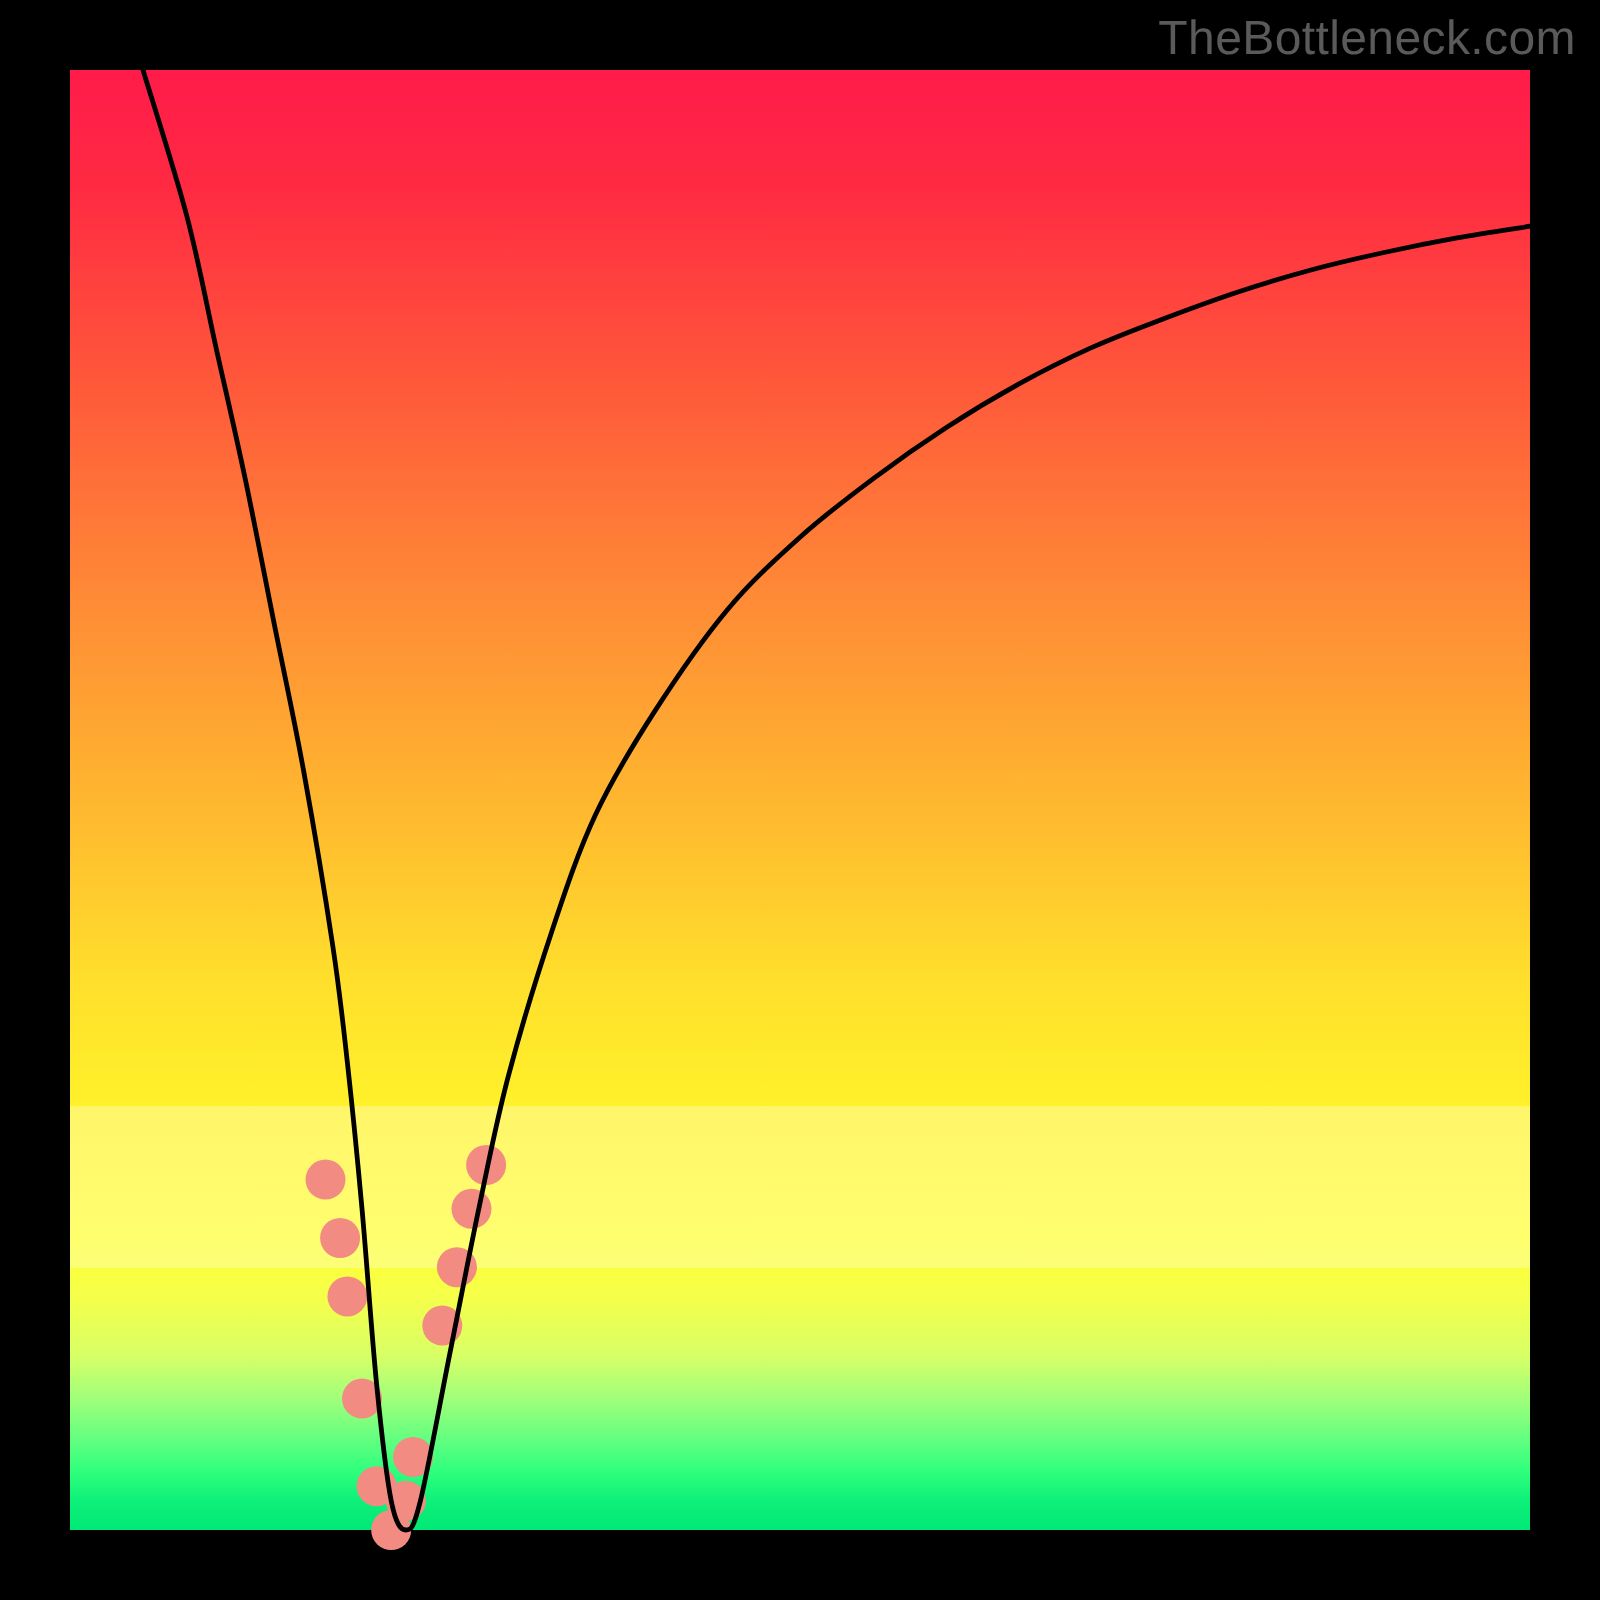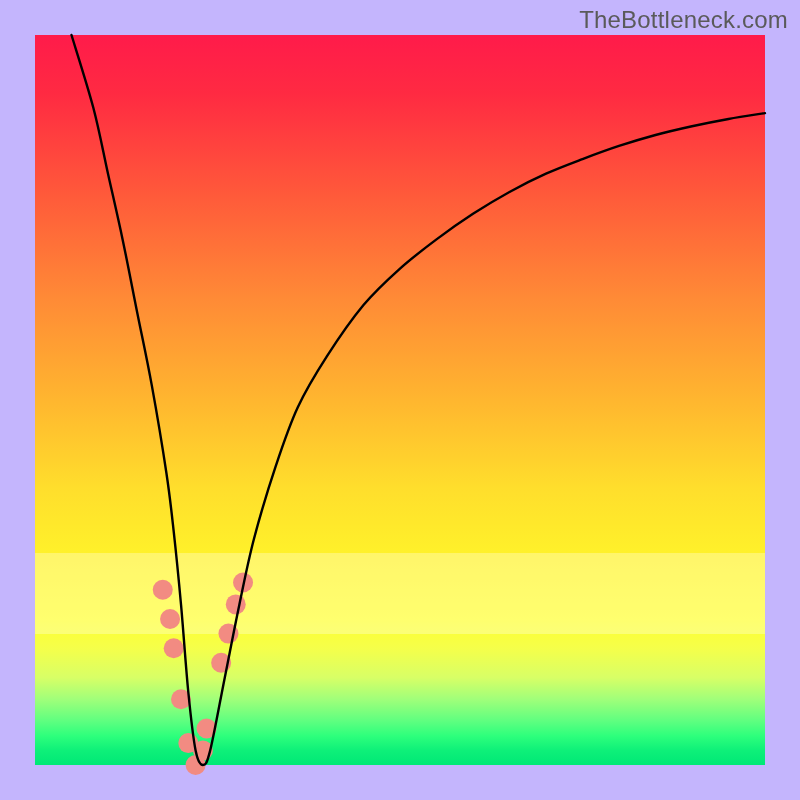--- a/index.html
+++ b/index.html
@@ -4,21 +4,21 @@
 <style>
   body {
     margin: 0;
     padding: 0;
     background: #fff;
   }
   .frame {
     width: 800px;
     height: 800px;
     position: relative;
-    background: #c4b5fd;
+    background: #000000;
     box-sizing: border-box;
   }
   .plot-area {
     position: absolute;
     left: 35px;
     top: 35px;
     width: 730px;
     height: 730px;
     background: linear-gradient(to bottom,
       #ff1b4a 0%,

